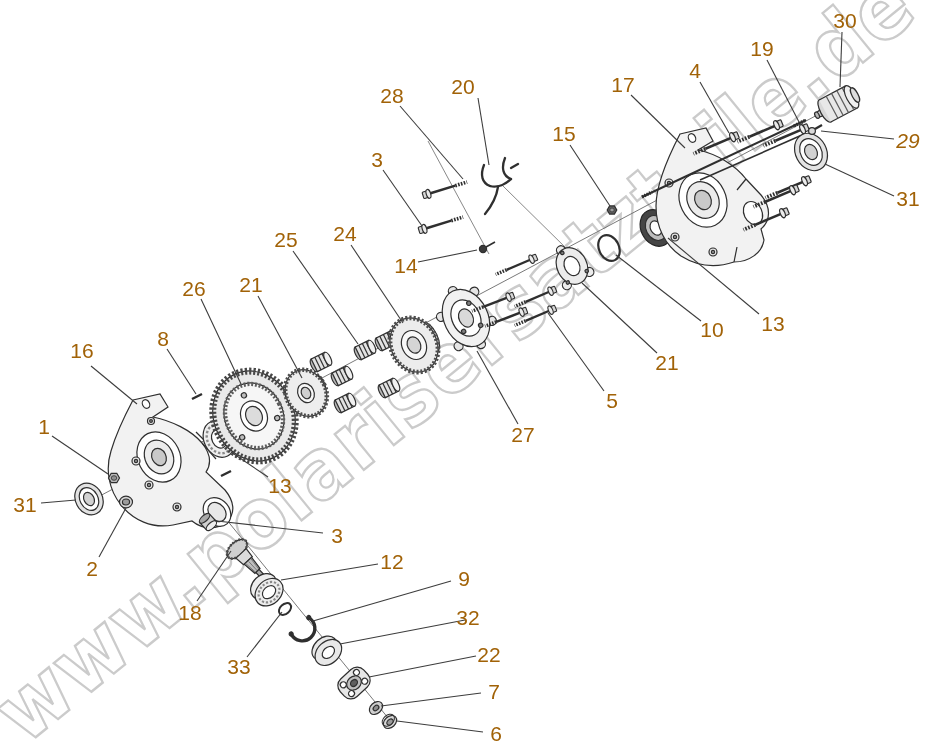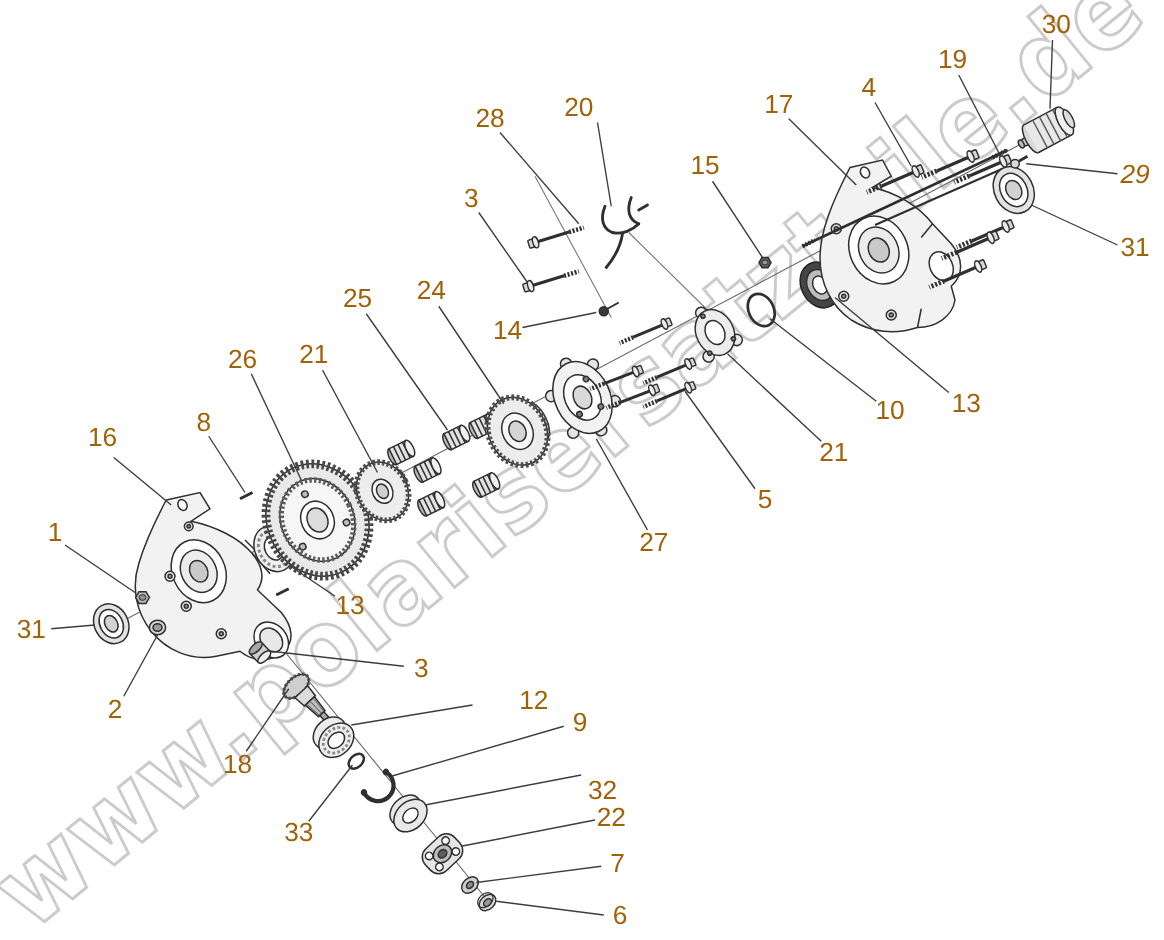--- a/index.html
+++ b/index.html
@@ -367,21 +367,21 @@
       <div class="callout" style="left: 92px; top: 568px;">2</div>
       <div class="callout" style="left: 377px; top: 159px;">3</div>
       <div class="callout" style="left: 695px; top: 70px;">4</div>
       <div class="callout" style="left: 612px; top: 400px;">5</div>
       <div class="callout" style="left: 496px; top: 733px;">6</div>
       <div class="callout" style="left: 494px; top: 691px;">7</div>
       <div class="callout" style="left: 163px; top: 338px;">8</div>
       <div class="callout" style="left: 464px; top: 578px;">9</div>
       <div class="callout" style="left: 712px; top: 329px;">10</div>
       <div class="callout" style="left: 337px; top: 535px;">3</div>
-      <div class="callout" style="left: 392px; top: 561px; margin-left: 35px;">12</div>
+      <div class="callout" style="left: 392px; top: 561px;">12</div>
       <div class="callout" style="left: 280px; top: 485px;">13</div>
       <div class="callout" style="left: 773px; top: 323px;">13</div>
       <div class="callout" style="left: 406px; top: 265px;">14</div>
       <div class="callout" style="left: 564px; top: 133px;">15</div>
       <div class="callout" style="left: 82px; top: 350px;">16</div>
       <div class="callout" style="left: 623px; top: 84px;">17</div>
       <div class="callout" style="left: 190px; top: 612px;">18</div>
       <div class="callout" style="left: 762px; top: 48px;">19</div>
       <div class="callout" style="left: 463px; top: 86px;">20</div>
       <div class="callout" style="left: 667px; top: 362px;">21</div>
@@ -389,18 +389,18 @@
       <div class="callout" style="left: 251px; top: 284px;">21</div>
       <div class="callout" style="left: 345px; top: 233px;">24</div>
       <div class="callout" style="left: 286px; top: 239px; text-align: center;">25</div>
       <div class="callout" style="left: 194px; top: 288px;">26</div>
       <div class="callout" style="left: 523px; top: 434px;">27</div>
       <div class="callout" style="left: 392px; top: 95px;">28</div>
       <div class="callout" style="left: 908px; top: 140px; font-style: italic;">29</div>
       <div class="callout" style="left: 845px; top: 20px;">30</div>
       <div class="callout" style="left: 908px; top: 198px;">31</div>
       <div class="callout" style="left: 25px; top: 504px;">31</div>
-      <div class="callout" style="left: 482px; top: 617px; margin-top: 16px;">32</div>
+      <div class="callout" style="left: 468px; top: 617px;">32</div>
       <div class="callout" style="left: 239px; top: 666px;">33</div>
     </div>
 
 
 </div>
 
 </body></html>

